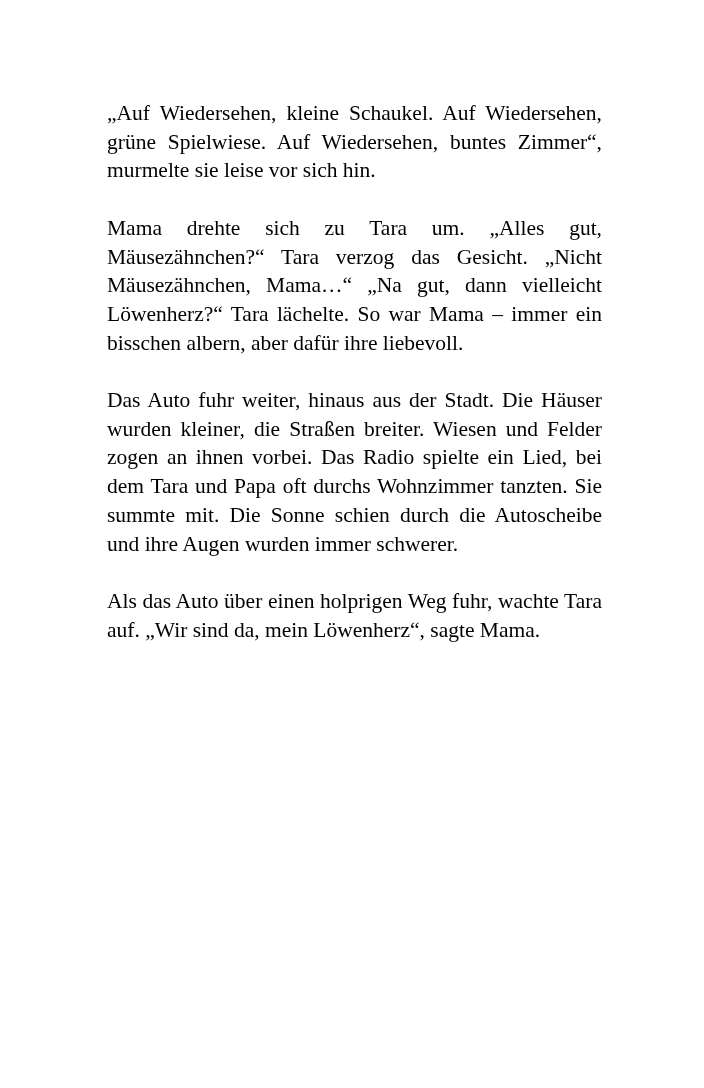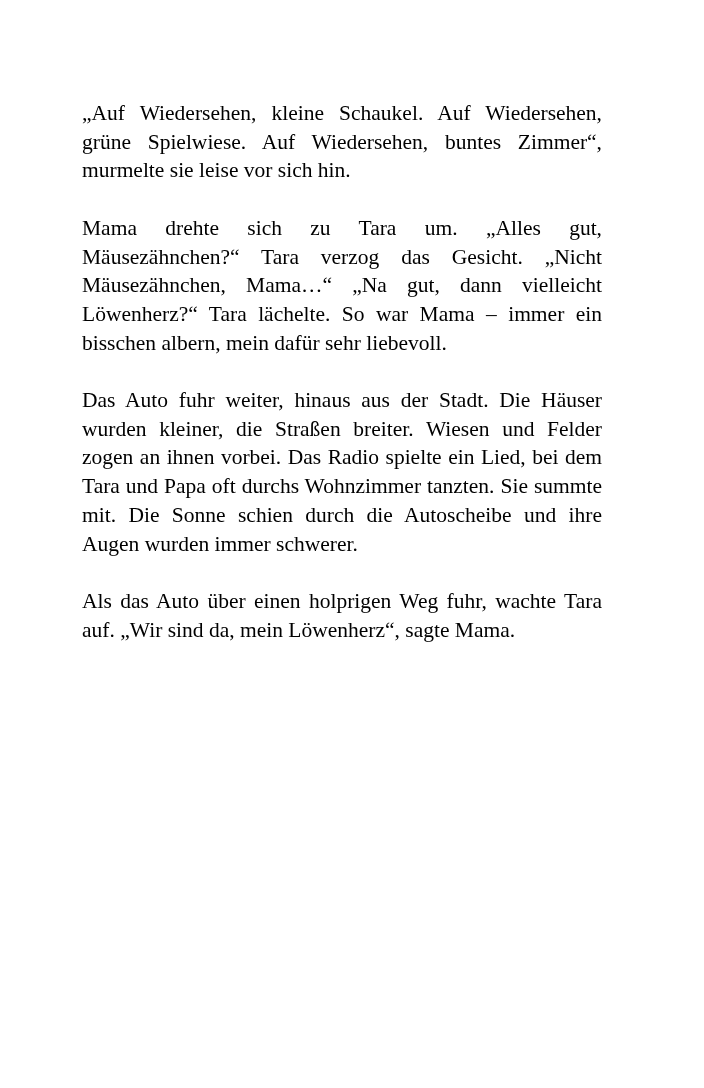--- a/index.html
+++ b/index.html
@@ -11,21 +11,21 @@
     width: 704px;
     height: 1088px;
     overflow: hidden;
     font-family: "Liberation Serif", "DejaVu Serif", serif;
   }
   .page {
     box-sizing: border-box;
     width: 704px;
     height: 1088px;
     background: #ffffff;
-    padding: 99px 102px 0 82px;
+    padding: 99px 102px 0 107px;
   }
   .para {
     margin: 0 0 28.7px 0;
     font-size: 21.5px;
     line-height: 28.7px;
     color: #000000;
     text-align: justify;
     text-justify: inter-word;
     letter-spacing: 0;
     word-spacing: normal;
@@ -33,16 +33,16 @@
   }
   .para:last-child {
     margin-bottom: 4px;
   }
 </style>
 </head>
 <body>
 
 <div class="page">
   <p class="para">„Auf Wiedersehen, kleine Schaukel. Auf Wiedersehen, grüne Spielwiese. Auf Wiedersehen, buntes Zimmer“, murmelte sie leise vor sich hin.</p>
-  <p class="para">Mama drehte sich zu Tara um. „Alles gut, Mäusezähnchen?“ Tara verzog das Gesicht. „Nicht Mäusezähnchen, Mama…“ „Na gut, dann vielleicht Löwenherz?“ Tara lächelte. So war Mama – immer ein bisschen albern, mein dafür sehr liebevoll.</p>
+  <p class="para">Mama drehte sich zu Tara um. „Alles gut, Mäusezähnchen?“ Tara verzog das Gesicht. „Nicht Mäusezähnchen, Mama…“ „Na gut, dann vielleicht Löwenherz?“ Tara lächelte. So war Mama – immer ein bisschen albern, aber dafür ihre liebevoll.</p>
   <p class="para">Das Auto fuhr weiter, hinaus aus der Stadt. Die Häuser wurden kleiner, die Straßen breiter. Wiesen und Felder zogen an ihnen vorbei. Das Radio spielte ein Lied, bei dem Tara und Papa oft durchs Wohnzimmer tanzten. Sie summte mit. Die Sonne schien durch die Autoscheibe und ihre Augen wurden immer schwerer.</p>
   <p class="para">Als das Auto über einen holprigen Weg fuhr, wachte Tara auf. „Wir sind da, mein Löwenherz“, sagte Mama.</p>
 </div>
 
 </body></html>

